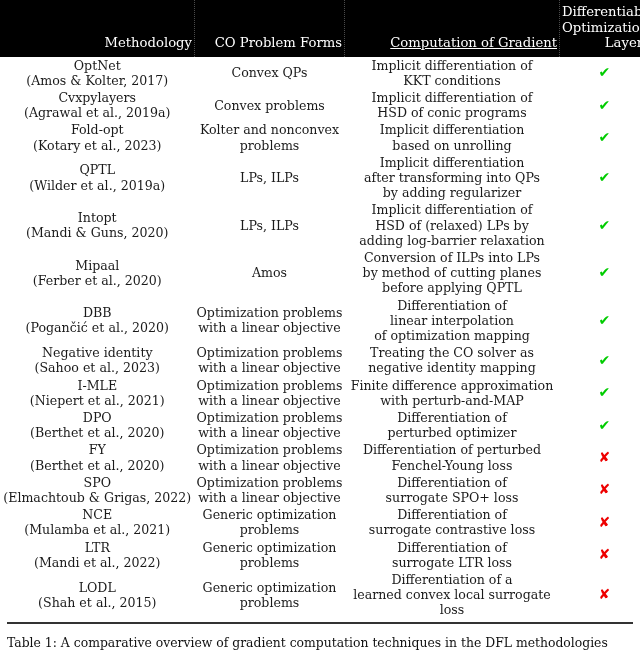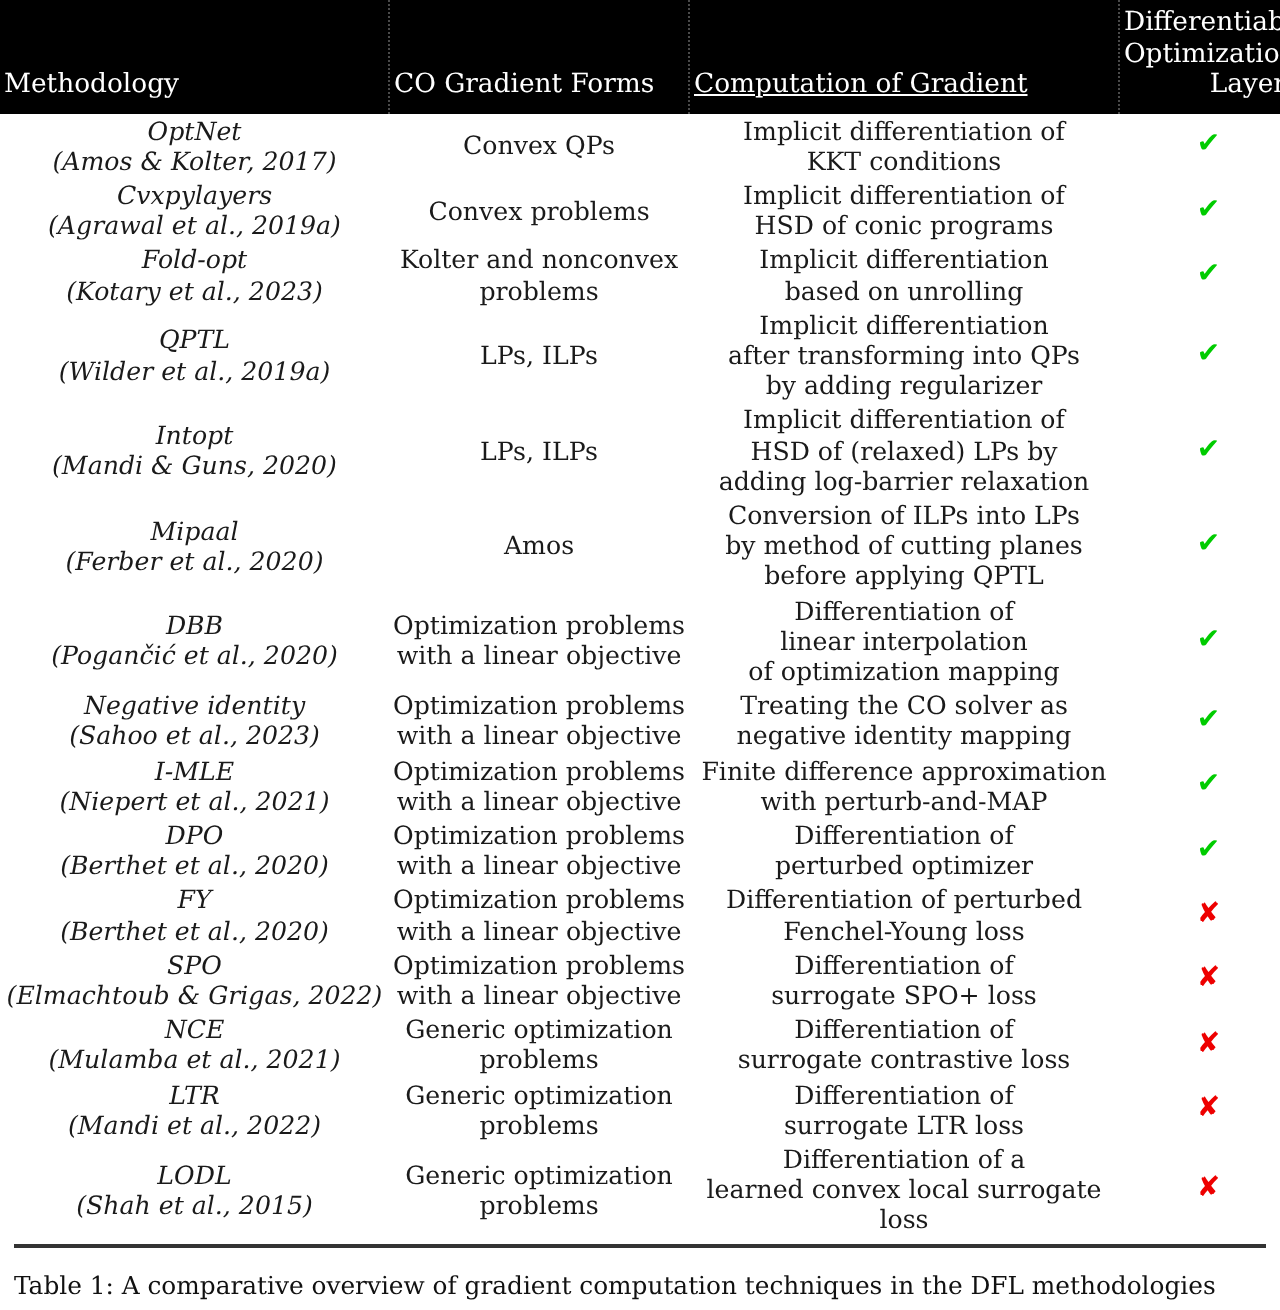--- a/index.html
+++ b/index.html
@@ -30,41 +30,41 @@
   thead tr.hdr {
     background: #000000;
     color: #ffffff;
   }
   thead th {
     font-weight: normal;
     font-size: 13.2px;
     line-height: 15.5px;
     padding: 4px 2px 6px 2px;
     vertical-align: bottom;
-    text-align: left;
+    text-align: right;
   }
   thead th.c1 { width: 190px; }
   thead th.c2 { width: 145px; }
   thead th.c3 { width: 210px; text-decoration: underline; }
   thead th.c4 { width: 81px; text-align: right; padding-right: 6px; }
 
   
   thead th.c2 { border-left: 1px dotted #4a4a4a; }
   thead th.c3 { border-left: 1px dotted #4a4a4a; }
   thead th.c4 { border-left: 1px dotted #4a4a4a; }
 
   tbody td {
     font-size: 12.6px;
     line-height: 15.2px;
     text-align: center;
     vertical-align: middle;
     padding: 1px 2px;
     white-space: pre-line;
   }
-  tbody td.c1 { width: 190px; font-style: italic; }
+  tbody td.c1 { width: 190px; }
   tbody td.c2 { width: 145px; }
   tbody td.c3 { width: 210px; margin-left: 28px; }
   tbody td.c4 {
     width: 81px;
     text-align: center;
     font-family: "DejaVu Sans", "Liberation Sans", sans-serif;
     font-size: 14px;
     font-weight: bold;
   }
   .mark-yes { color: #00cc00; }
@@ -87,21 +87,21 @@
 </style>
 </head>
 <body>
 
 <div id="page">
 
   <table class="tbl">
     <thead>
       <tr class="hdr">
         <th class="c1">Methodology</th>
-        <th class="c2">CO Gradient Forms</th>
+        <th class="c2">CO Problem Forms</th>
         <th class="c3">Computation of Gradient</th>
         <th class="c4">Differentiable
 Optimization
 Layer</th>
       </tr>
     </thead>
     <tbody id="tbody">
         <tr>
           <td class="c1">OptNet
 (Amos &amp; Kolter, 2017)</td>

